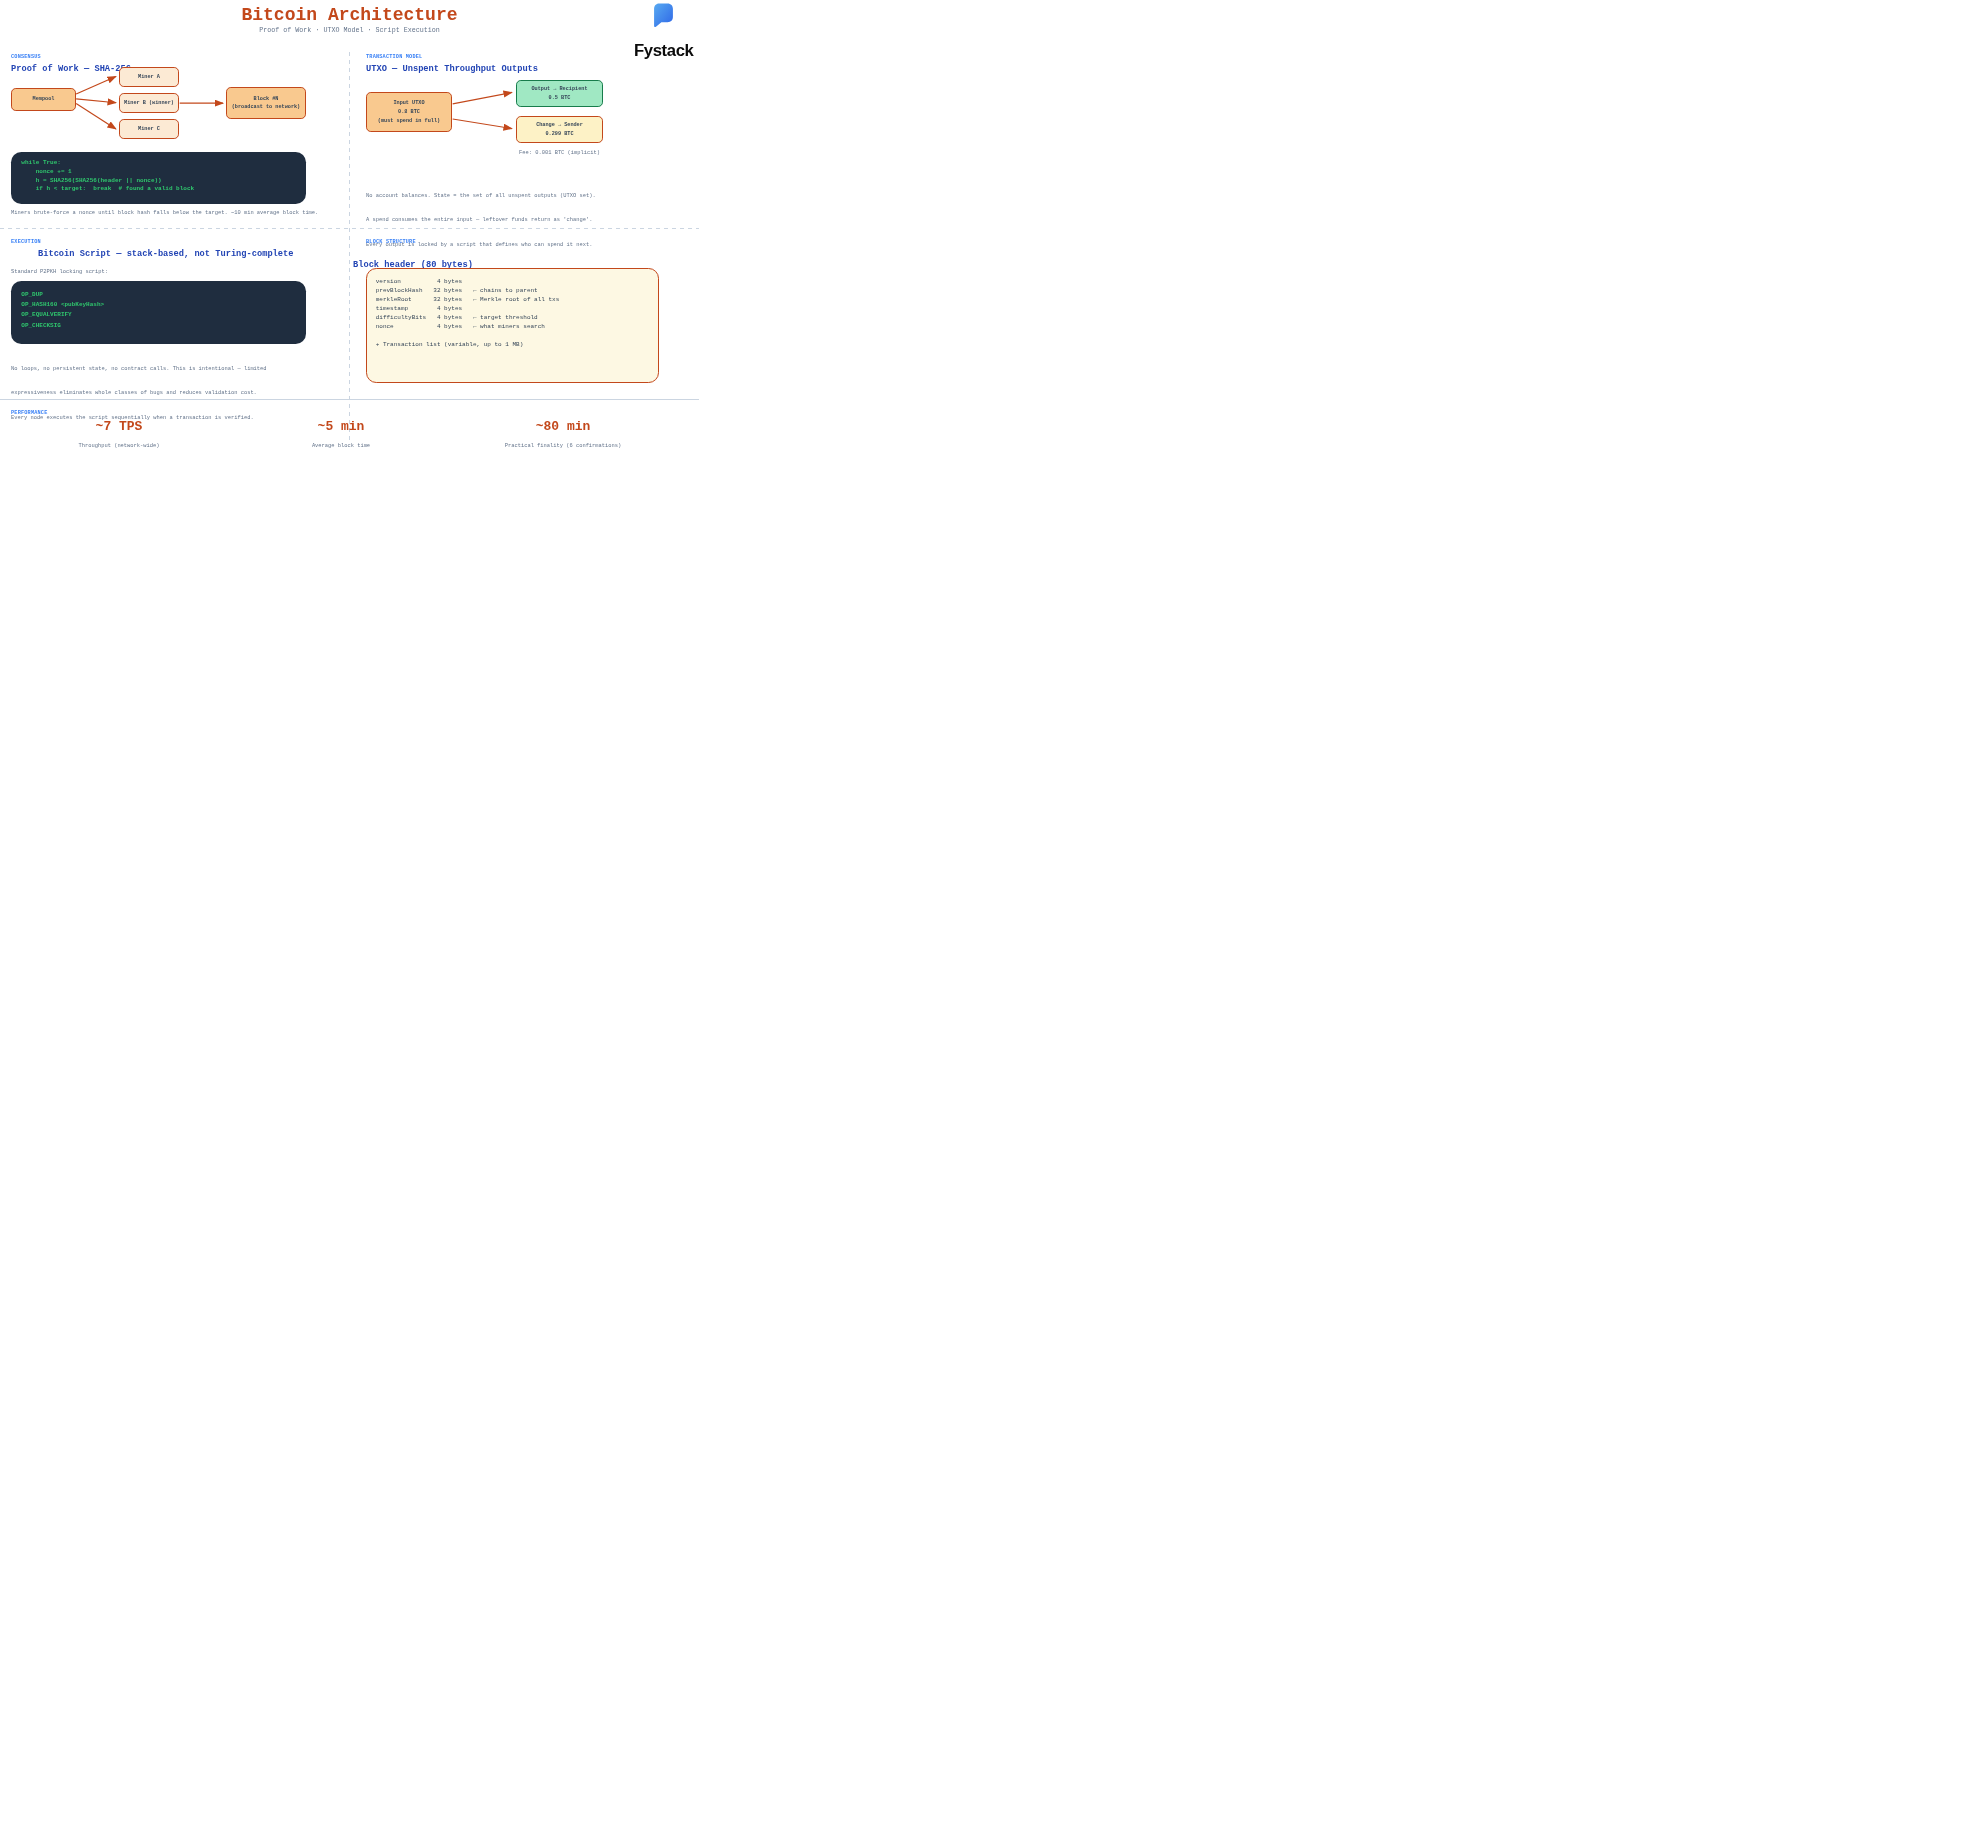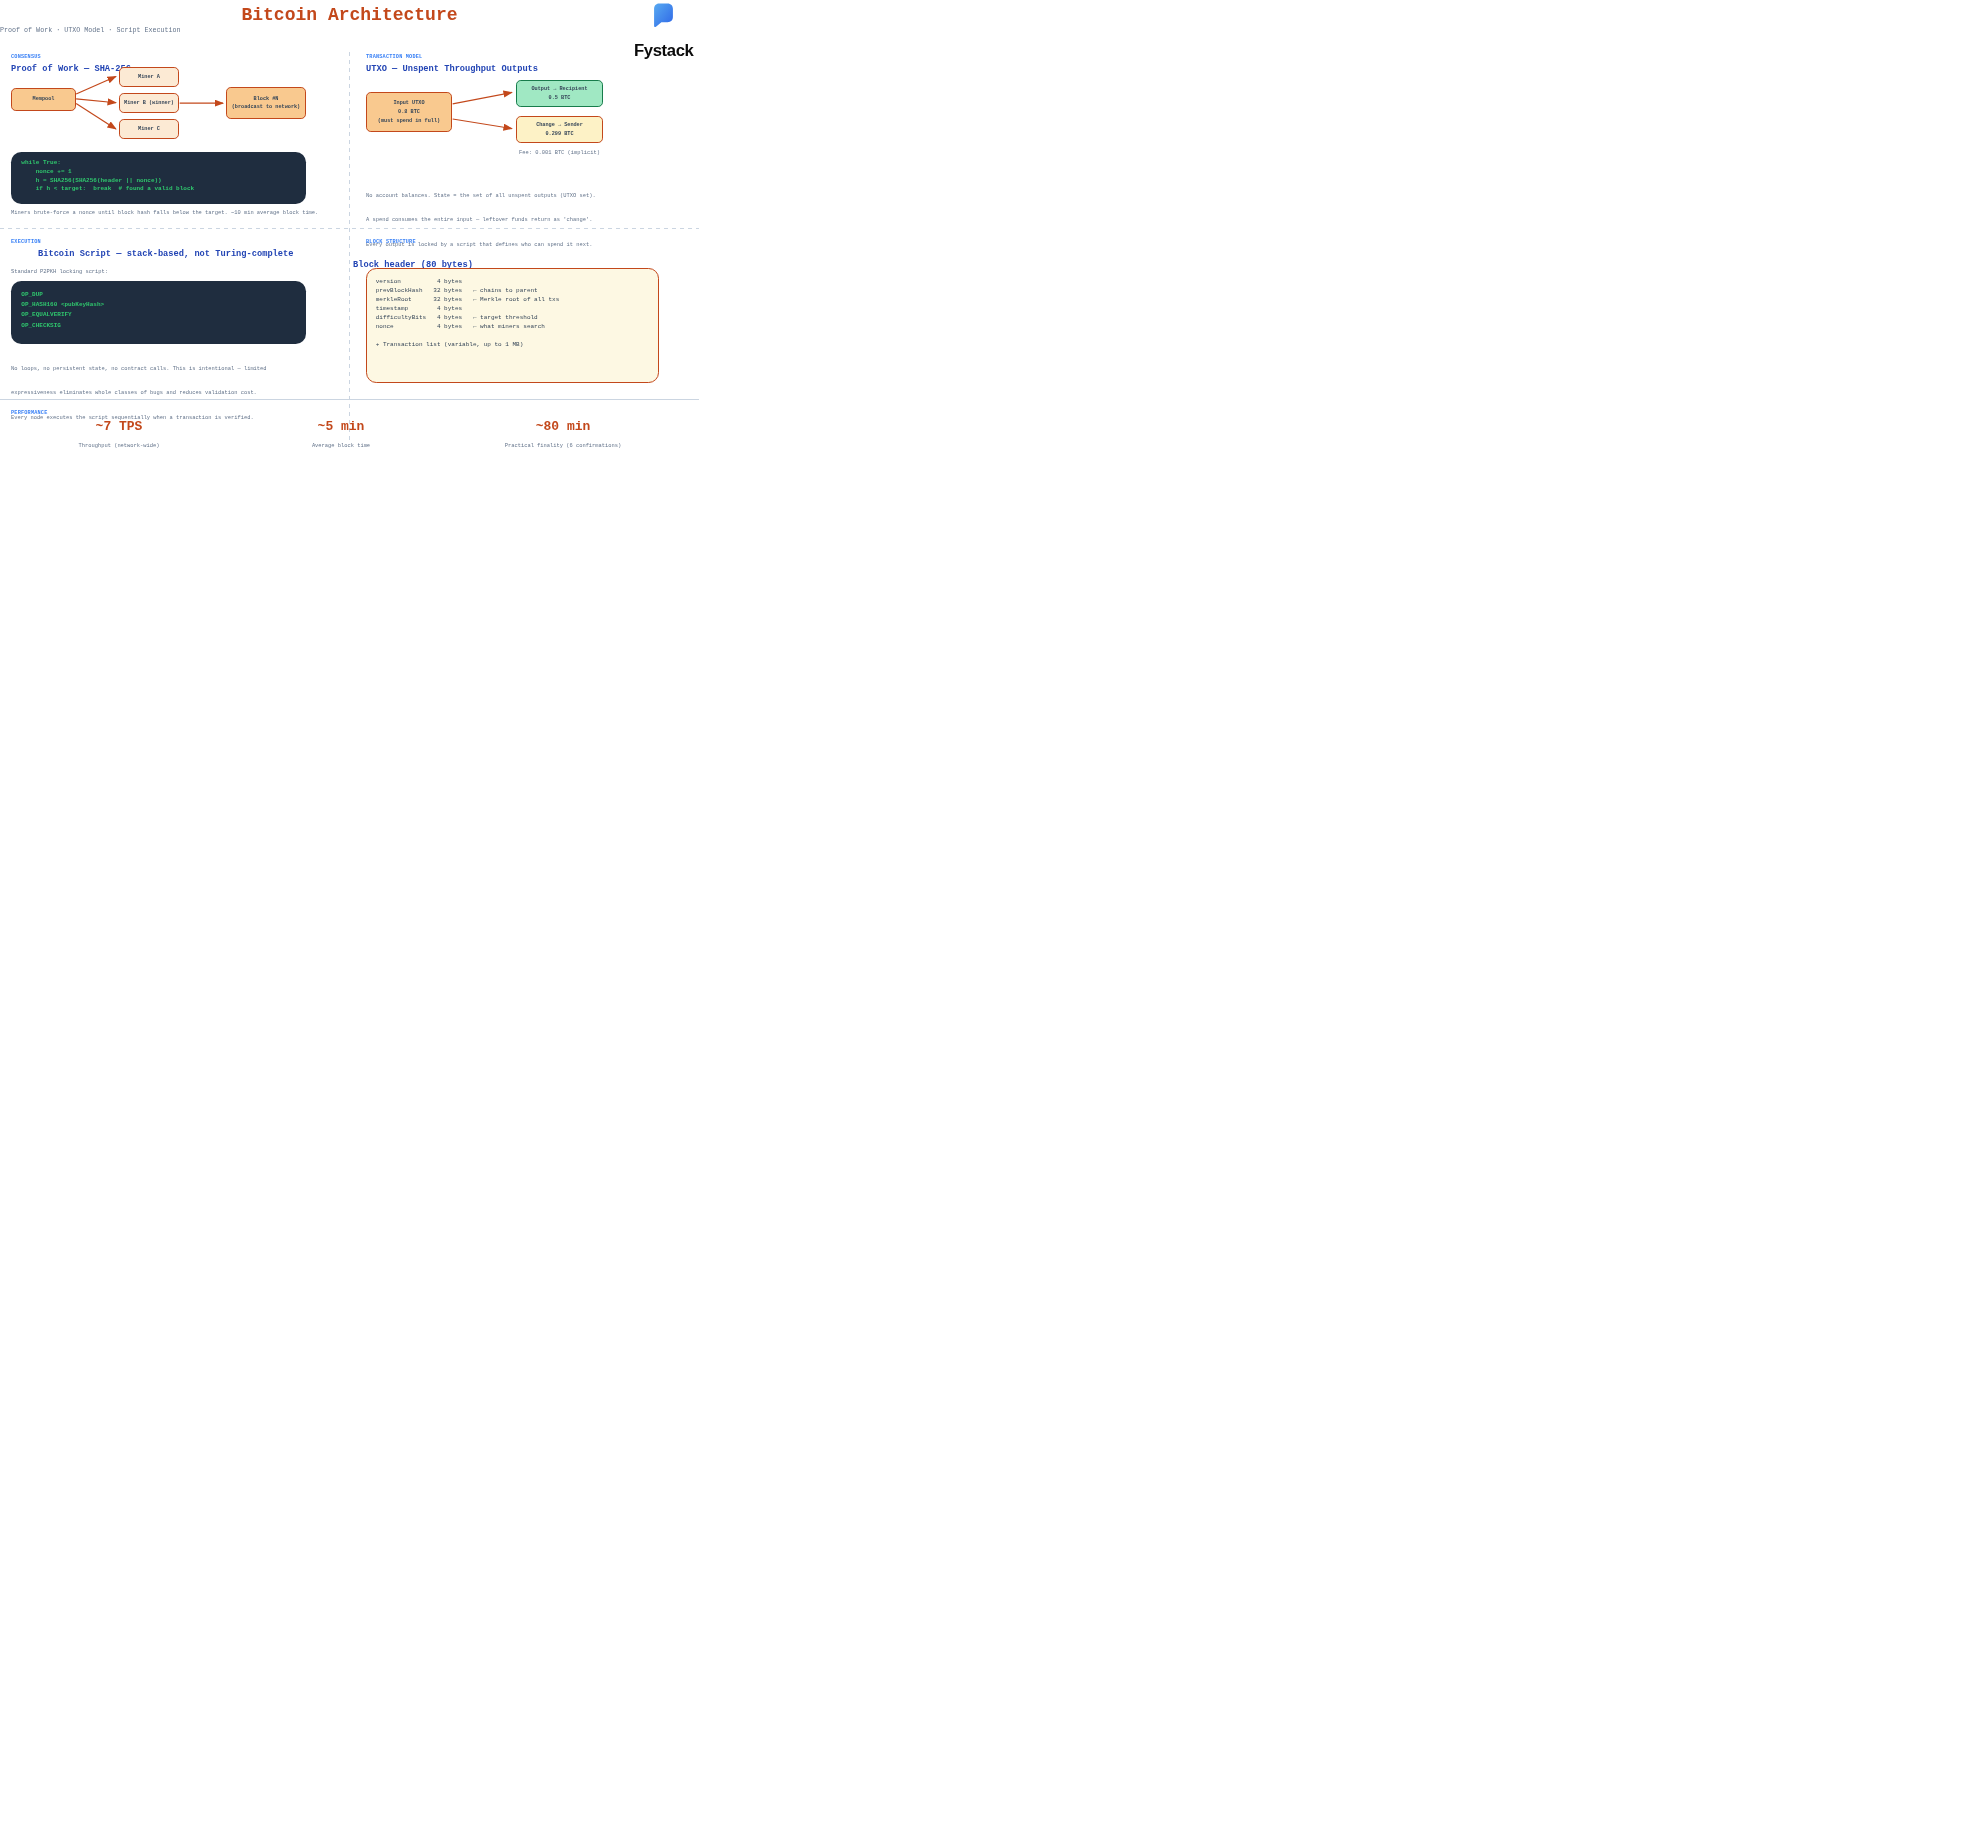--- a/index.html
+++ b/index.html
@@ -7,21 +7,21 @@
           font-family:"Liberation Mono","DejaVu Sans Mono",monospace;color:#364658;}
   .abs{position:absolute;}
   
   .vdash{left:349px;top:52px;width:1.2px;height:388px;
          background:repeating-linear-gradient(to bottom,#cbd5e1 0 4px,transparent 4px 8px);}
   .hdash{left:0;top:228px;width:699px;height:1.2px;
          background:repeating-linear-gradient(to right,#cbd5e1 0 4px,transparent 4px 8px);}
   .hsolid{left:0;top:399px;width:699px;height:0.8px;background:#cbd5e1;}
   
   .title{left:0;top:4.8px;width:100%;text-align:center;font-size:18px;font-weight:bold;color:#c3481b;}
-  .subtitle{left:0;top:26px;width:100%;font-size:6.7px;color:#64748b;}
+  .subtitle{left:0;top:26px;width:100%;text-align:center;font-size:6.7px;color:#64748b;}
   .brand{top:3.2px;right:5.6px;display:flex;align-items:center;gap:11px;flex-direction:column;}
   .brand-name{font-family:"Liberation Sans","DejaVu Sans",sans-serif;font-size:16.7px;font-weight:bold;
               color:#0b0b0b;letter-spacing:-0.4px;}
   
   .sec-label{font-size:5.2px;font-weight:bold;color:#3b82f6;letter-spacing:0.2px;}
   .sec-heading{font-size:8.7px;font-weight:bold;color:#2244b4;white-space:nowrap;}
   .small-gray{font-size:5.4px;color:#64748b;white-space:pre;line-height:8.3px;}
   
   .node{border:1px solid #c3481b;border-radius:4.8px;display:flex;flex-direction:column;
         align-items:center;justify-content:center;font-size:5.2px;font-weight:bold;color:#364658;

